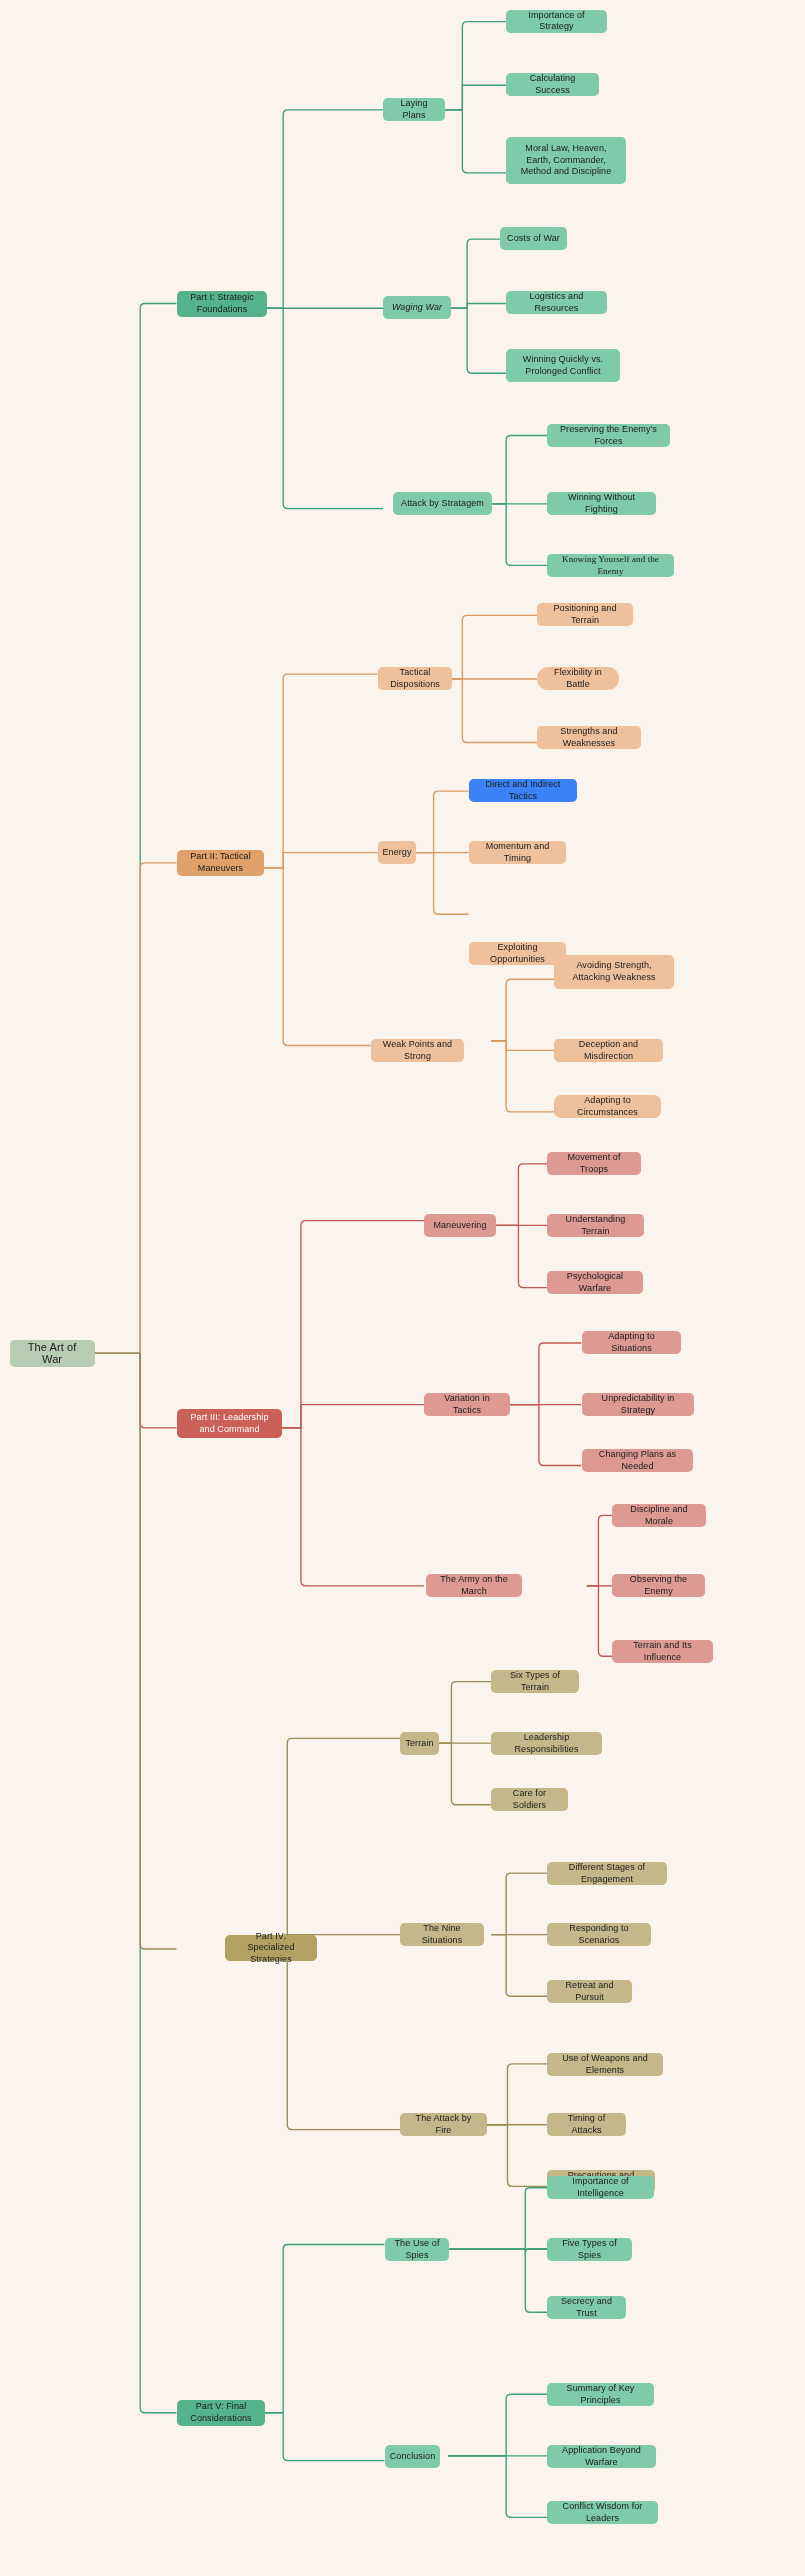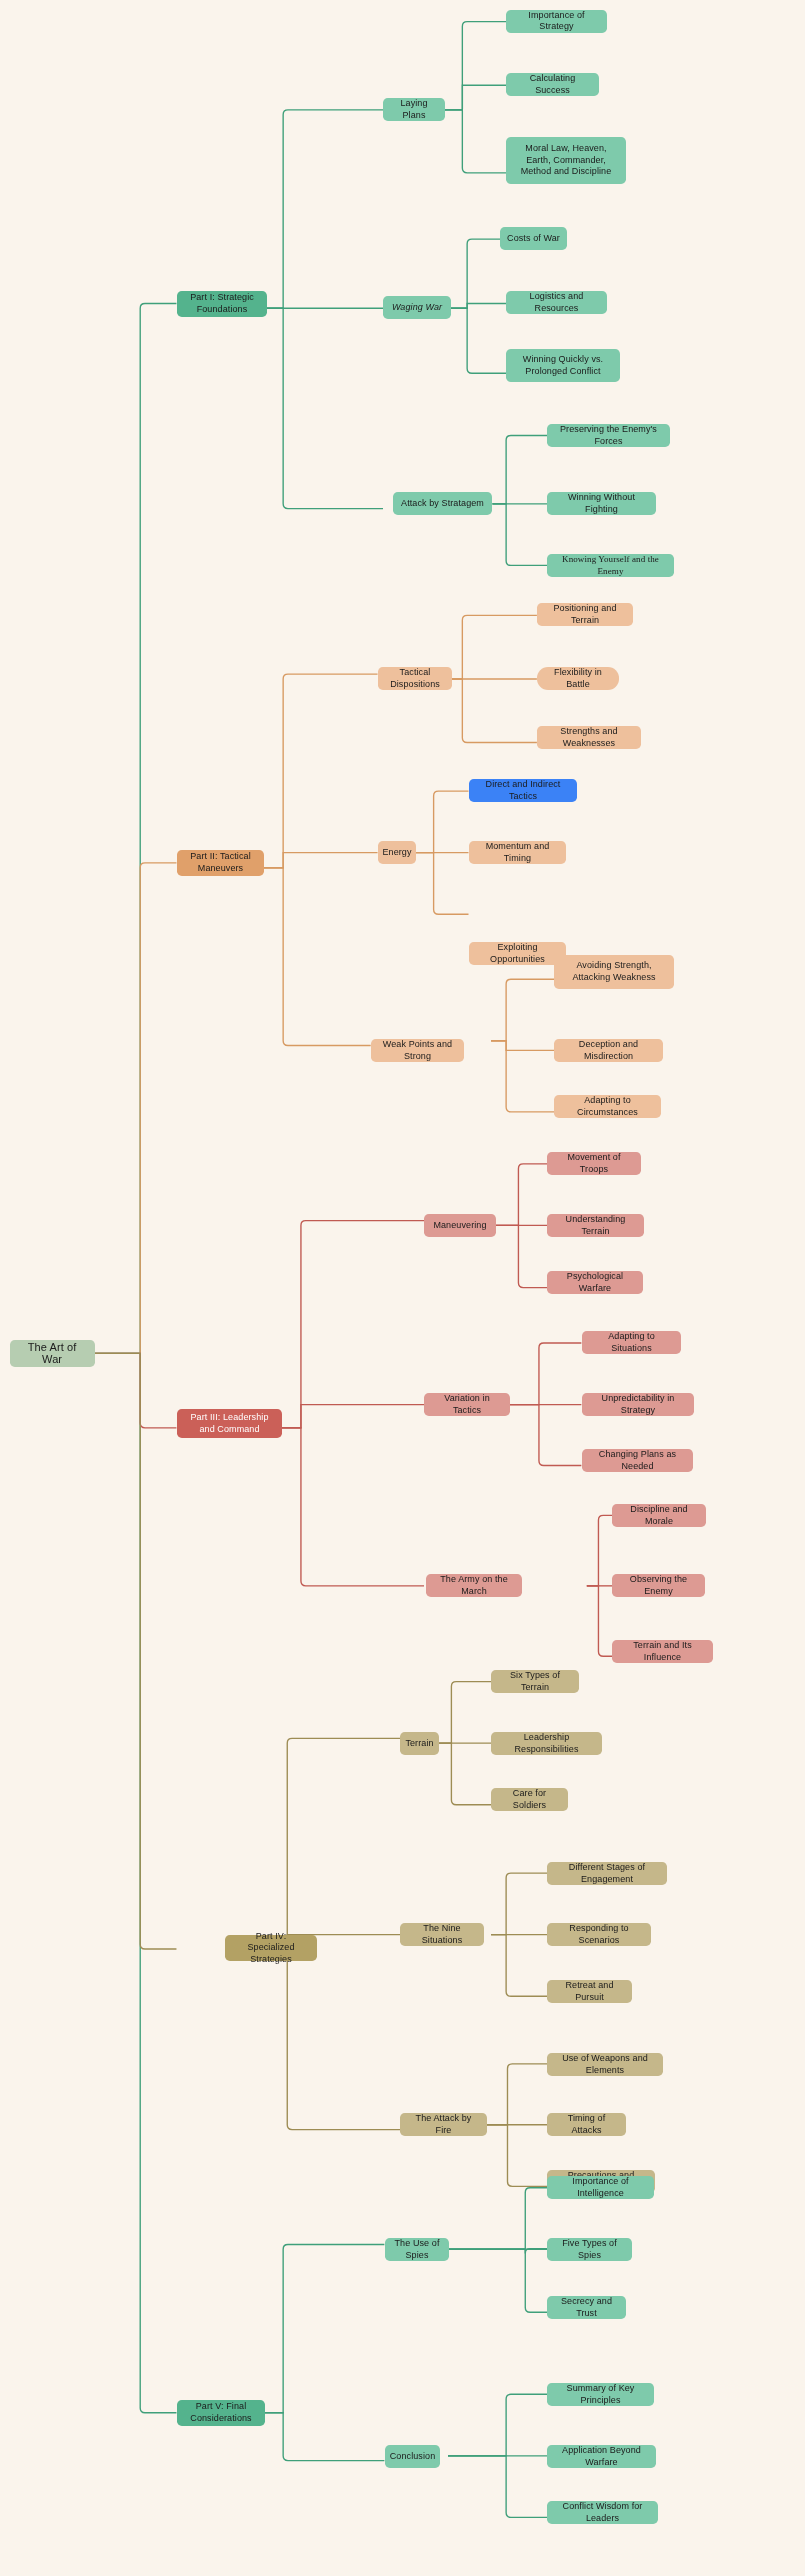--- a/index.html
+++ b/index.html
@@ -164,21 +164,21 @@
 <div class="node" style="left:537px;top:726px;width:104px;height:23px;background:#eec09c;">Strengths and Weaknesses</div>
 
 <div class="node" style="left:378px;top:841px;width:38px;height:23px;background:#eec09c;">Energy</div>
 <div class="node" style="left:469px;top:779px;width:108px;height:23px;background:#3b82f6;">Direct and Indirect Tactics</div>
 <div class="node" style="left:469px;top:841px;width:97px;height:23px;background:#eec09c;">Momentum and Timing</div>
 <div class="node" style="left:469px;top:898px;width:97px;height:23px;background:#eec09c;margin-top:44px;">Exploiting Opportunities</div>
 
 <div class="node" style="left:371px;top:1039px;width:93px;height:23px;background:#eec09c;">Weak Points and Strong</div>
 <div class="node" style="left:554px;top:955px;width:120px;height:34px;background:#eec09c;">Avoiding Strength, Attacking Weakness</div>
 <div class="node" style="left:554px;top:1039px;width:109px;height:23px;background:#eec09c;">Deception and Misdirection</div>
-<div class="node" style="left:554px;top:1095px;width:107px;height:23px;background:#eec09c;">Adapting to Circumstances</div>
+<div class="node" style="left:554px;top:1095px;width:107px;height:23px;background:#eec09c;border-radius:7px;">Adapting to Circumstances</div>
 
 <div class="node white-text" style="left:177px;top:1409px;width:105px;height:29px;background:#cb6058;">Part III: Leadership and Command</div>
 
 <div class="node" style="left:424px;top:1214px;width:72px;height:23px;background:#dd9a93;">Maneuvering</div>
 <div class="node" style="left:547px;top:1152px;width:94px;height:23px;background:#dd9a93;">Movement of Troops</div>
 <div class="node" style="left:547px;top:1214px;width:97px;height:23px;background:#dd9a93;">Understanding Terrain</div>
 <div class="node" style="left:547px;top:1271px;width:96px;height:23px;background:#dd9a93;">Psychological Warfare</div>
 
 <div class="node" style="left:424px;top:1393px;width:86px;height:23px;background:#dd9a93;">Variation in Tactics</div>
 <div class="node" style="left:582px;top:1331px;width:99px;height:23px;background:#dd9a93;">Adapting to Situations</div>

